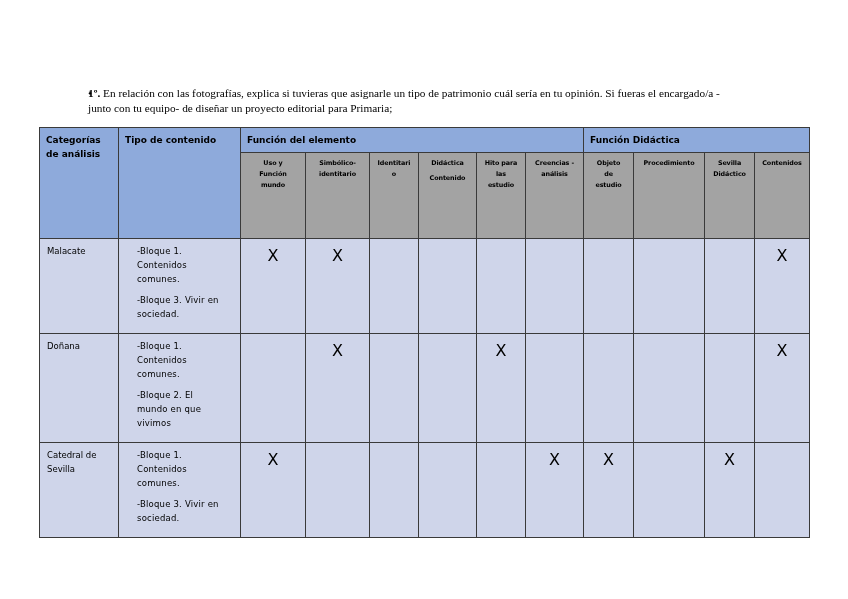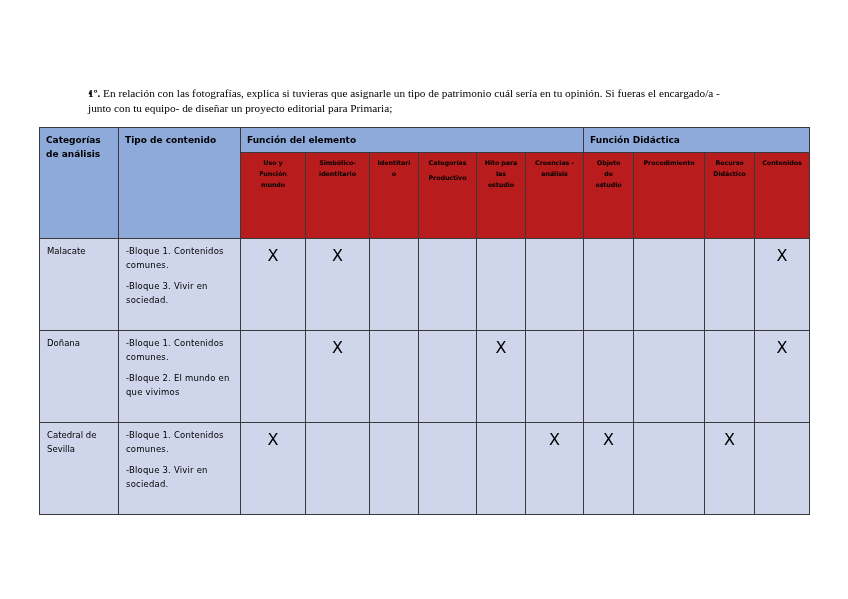--- a/index.html
+++ b/index.html
@@ -18,25 +18,25 @@
       width: 770px;
       font-family: "DejaVu Sans", sans-serif;
       color: #000;
     }
     table.grid td, table.grid th {
       border: 1px solid #3a3a3a;
       padding: 0; vertical-align: top; text-align: left;
     }
     .h-main { background: #8eaadb; font-weight: bold; font-size: 9px; line-height: 14px; padding: 5px 6px !important; }
     .h-group { height: 24px; }
-    .h-sub { background: #b91c1c; font-size: 6.4px; font-weight: bold; line-height: 11px; text-align: center !important; padding: 5px 2px !important; height: 75px; letter-spacing: -0.1px; }
+    .h-sub { background: #a3a3a3; font-size: 6.4px; font-weight: bold; line-height: 11px; text-align: center !important; padding: 5px 2px !important; height: 75px; letter-spacing: -0.1px; }
     .h-sub .gap { display: block; height: 4px; }
     .row td { background: #cfd5ea; height: 81px; }
     .cat { font-size: 8.5px; line-height: 14px; padding: 5px 7px !important; }
-    .content { font-size: 8.5px; line-height: 14px; padding: 5px 7px !important; letter-spacing: 0.2px; }
+    .content { font-size: 8.5px; line-height: 14px; padding: 5px 18px !important; letter-spacing: 0.2px; }
     .content p { margin: 0 0 7px 0; }
     .mark { text-align: center !important; font-size: 16px; padding-top: 7px !important; font-family: "DejaVu Sans", sans-serif; }
   </style>
 </head>
 <body>
 
 <div class="intro">
   <span class="bullet">•</span>
   <span class="text"><b>1º.</b> <span>En relación con las fotografías, explica si tuvieras que asignarle un tipo de patrimonio cuál sería en tu opinión. Si fueras el encargado/a -junto con tu equipo- de diseñar un proyecto editorial para Primaria;</span></span>
 </div>
@@ -71,43 +71,43 @@
         </td>
     <td class="h-sub">
           <div>Simbólico-</div>
           <div>identitario</div>
         </td>
     <td class="h-sub">
           <div>Identitari</div>
           <div>o</div>
         </td>
     <td class="h-sub">
-          <div>Categorías</div>
+          <div>Didáctica</div>
           <span class="gap"></span>
-          <div>Productivo</div>
+          <div>Contenido</div>
         </td>
     <td class="h-sub">
           <div>Hito para</div>
           <div>las</div>
           <div>estudio</div>
         </td>
     <td class="h-sub">
           <div>Creencias -</div>
           <div>análisis</div>
         </td>
     <td class="h-sub">
           <div>Objeto</div>
           <div>de</div>
           <div>estudio</div>
         </td>
     <td class="h-sub">
           <div>Procedimiento</div>
         </td>
     <td class="h-sub">
-          <div>Recurso</div>
+          <div>Sevilla</div>
           <div>Didáctico</div>
         </td>
     <td class="h-sub">
           <div>Contenidos</div>
         </td>
   </tr>
 
   <tr class="row">
     <td class="cat">Malacate</td>
     <td class="content">

